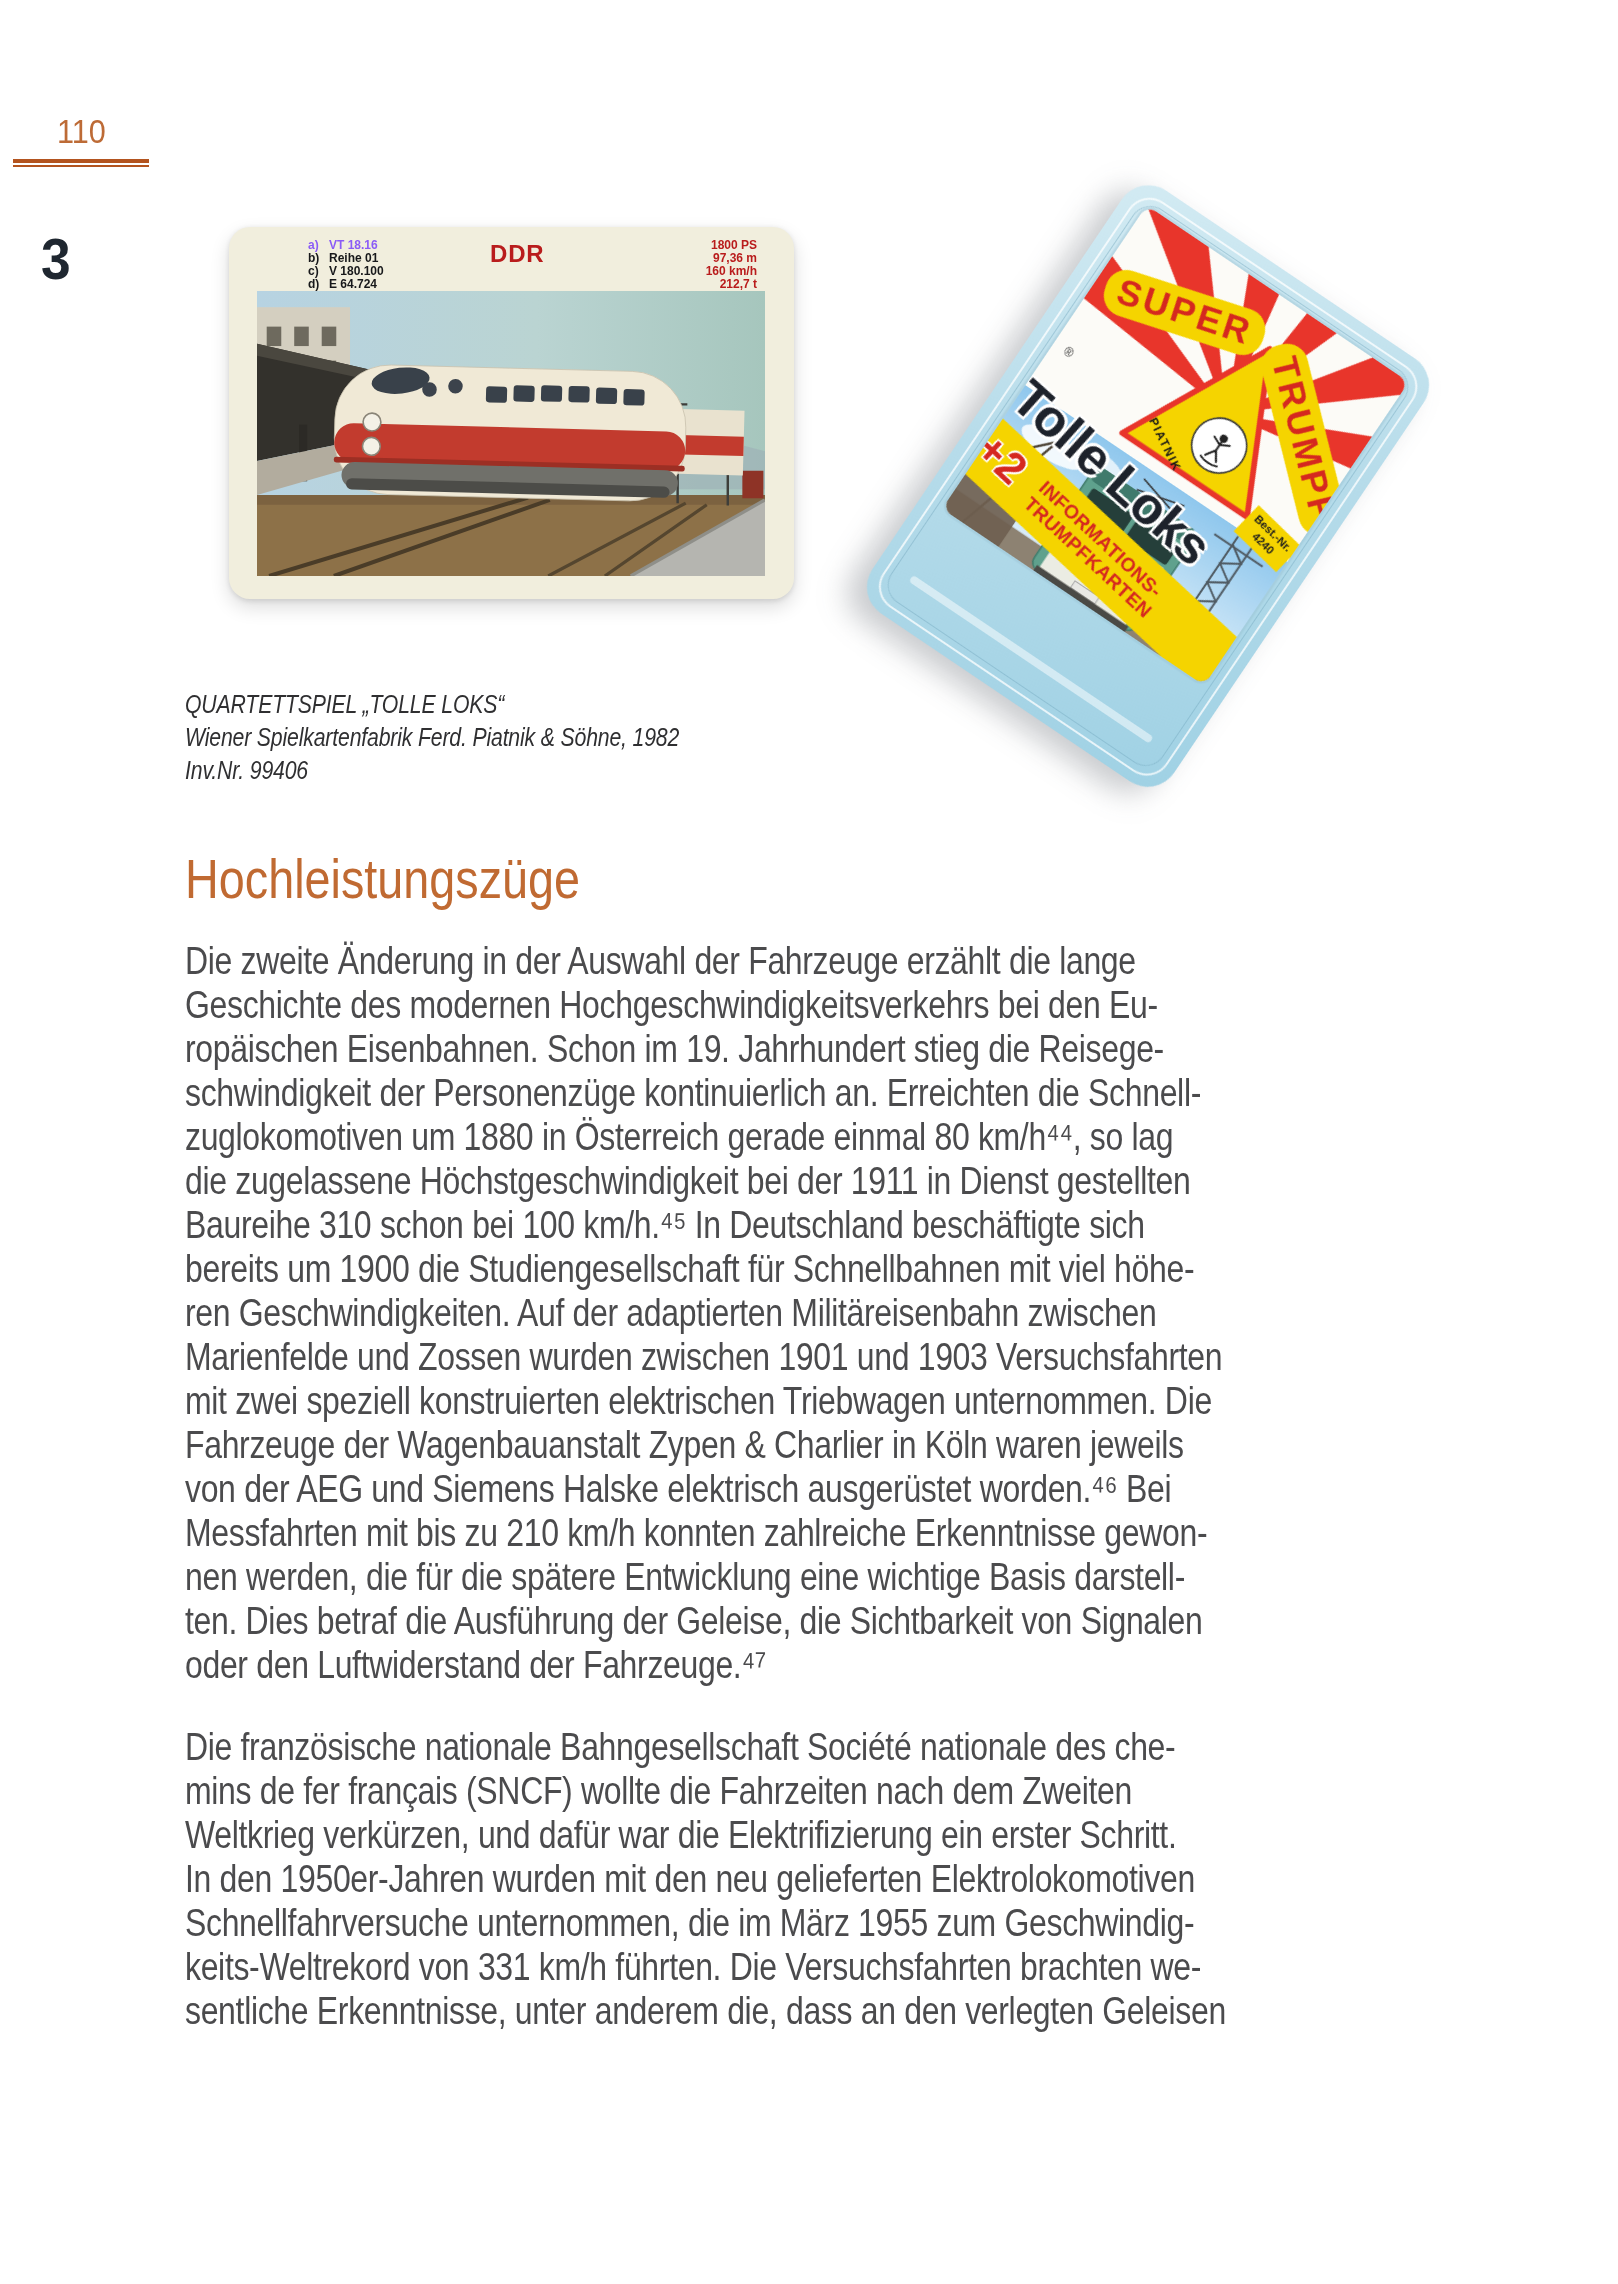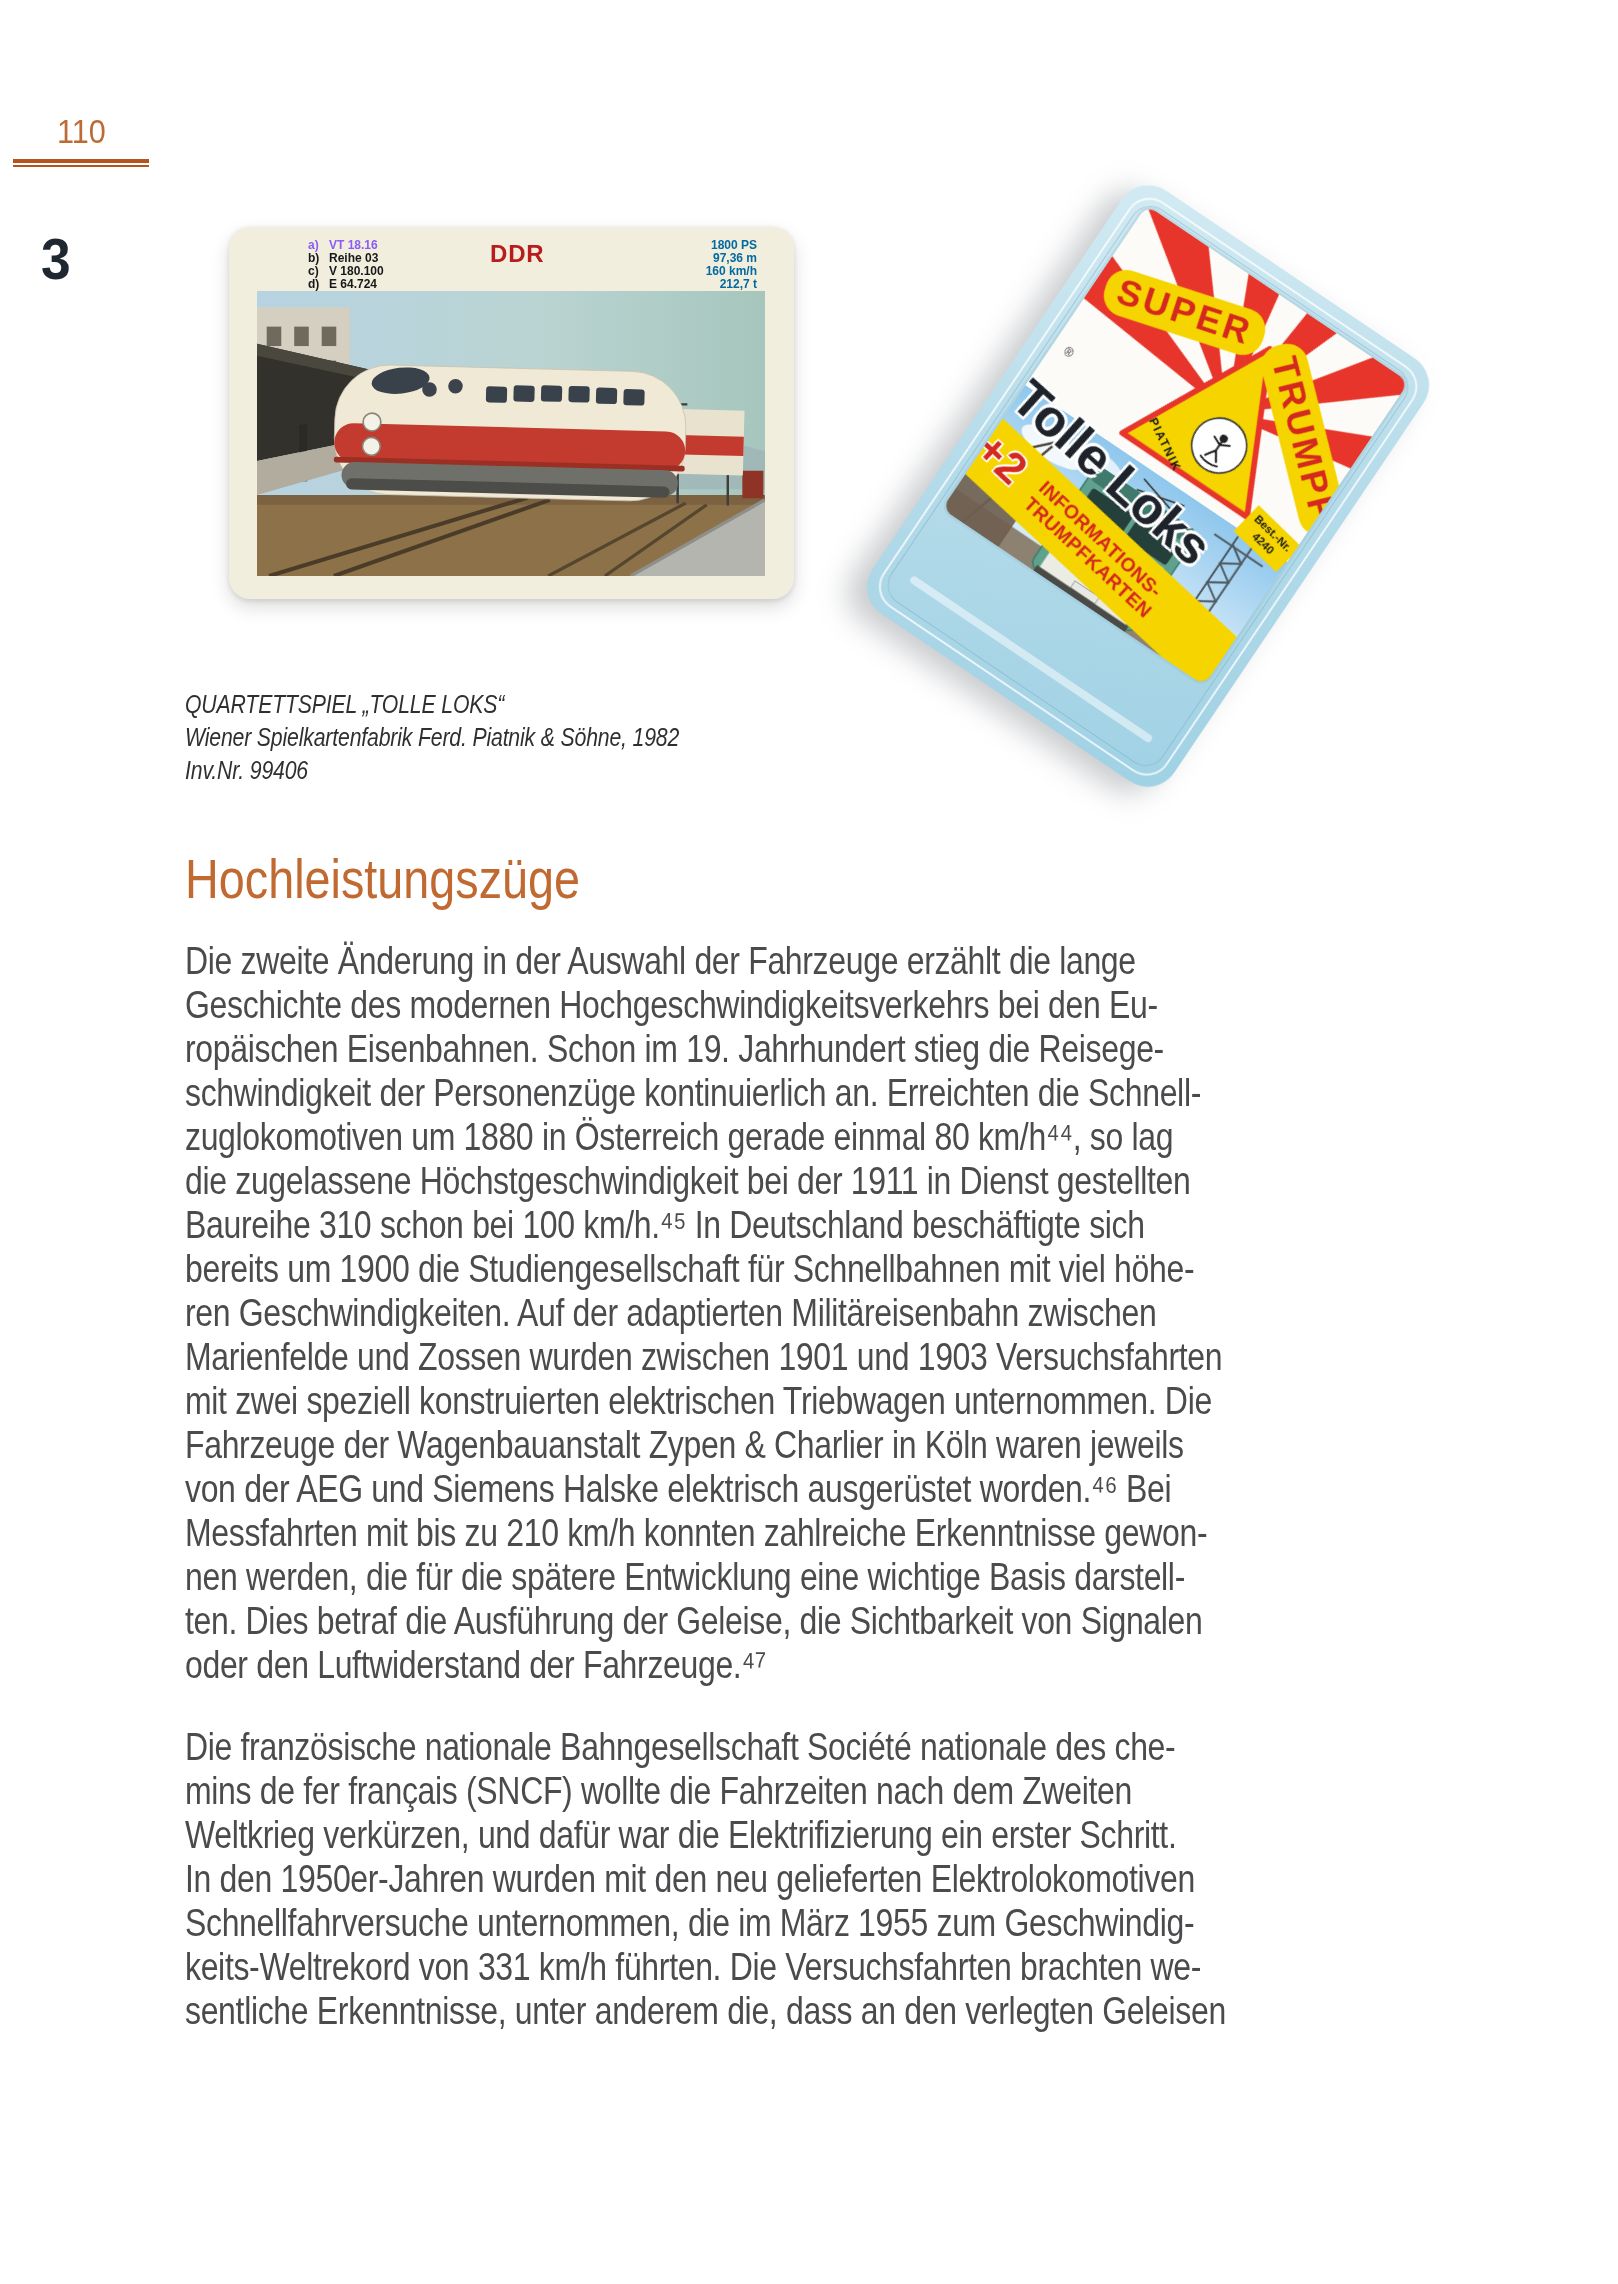--- a/index.html
+++ b/index.html
@@ -22,21 +22,21 @@
   .card-rank { position:absolute; left:27.5px; top:230px; font-size:58px; font-weight:bold;
                color:#1f2730; letter-spacing:-1.6px; line-height:1; transform:scaleX(.92); transform-origin:left top;}
   .card-entries { position:absolute; left:295px; top:239px; font-size:12px; font-weight:bold;
                   line-height:13px; color:#17181a; }
   .card-entries .row { white-space:pre; }
   .card-entries .lab { display:inline-block; width:21px; }
   .magenta { color:#8b5cf6; }
   .card-country { position:absolute; left:477px; top:240px; font-size:24px; font-weight:bold;
                   color:#b91c1c; letter-spacing:0.8px; }
   .card-stats { position:absolute; left:623px; top:239px; width:121px; text-align:right;
-                font-size:12px; font-weight:bold; line-height:13px; color:#0369a1; white-space:pre; }
+                font-size:12px; font-weight:bold; line-height:13px; color:#b91c1c; white-space:pre; }
   .card-photo { position:absolute; left:244px; top:291px; width:508px; height:285px; }
   .card-photo svg { display:block; width:100%; height:100%; }
 
   
   .box { position:absolute; left:953px; top:231px; width:364px; height:510px;
          transform:rotate(34deg);
          background:linear-gradient(150deg,#d3ebf3 0%, #b7dcea 45%, #9fd1e4 100%);
          border-radius:32px;
          filter:drop-shadow(-13px 16px 14.6px rgba(60,70,80,.28)); }
   .box-rim { position:absolute; inset:10.5px; border:2.4px solid rgba(255,255,255,.75); border-radius:25px; }
@@ -93,21 +93,21 @@
     <div class="thick"></div>
       <div class="gap"></div>
       <div class="thin"></div>
   </div>
 
   <div>
     <div class="card"></div>
     <div class="card-rank">3</div>
     <div class="card-entries">
       <div class="row magenta"><span class="lab">a)</span><span>VT 18.16</span></div>
-      <div class="row"><span class="lab">b)</span><span>Reihe 03</span></div>
+      <div class="row"><span class="lab">b)</span><span>Reihe 01</span></div>
       <div class="row"><span class="lab">c)</span><span>V 180.100</span></div>
       <div class="row"><span class="lab">d)</span><span>E 64.724</span></div>
     </div>
     <div class="card-country">DDR</div>
     <div class="card-stats">1800 PS
 97,36 m
 160 km/h
 212,7 t</div>
 
     <div class="card-photo">

